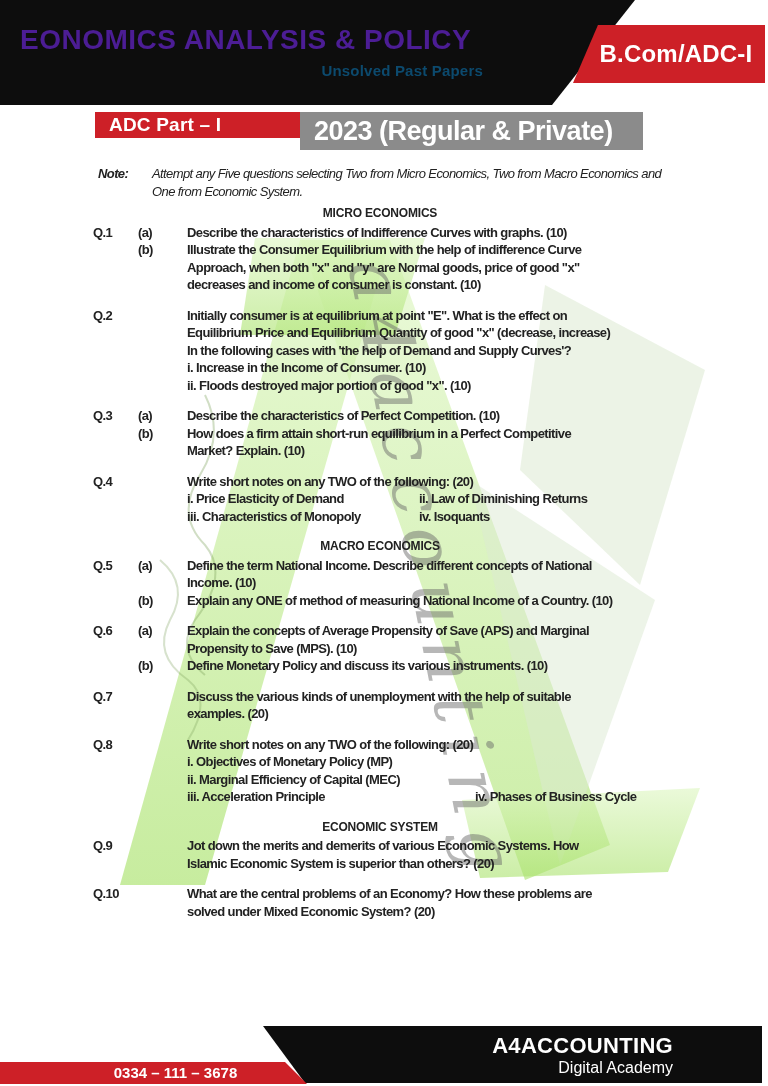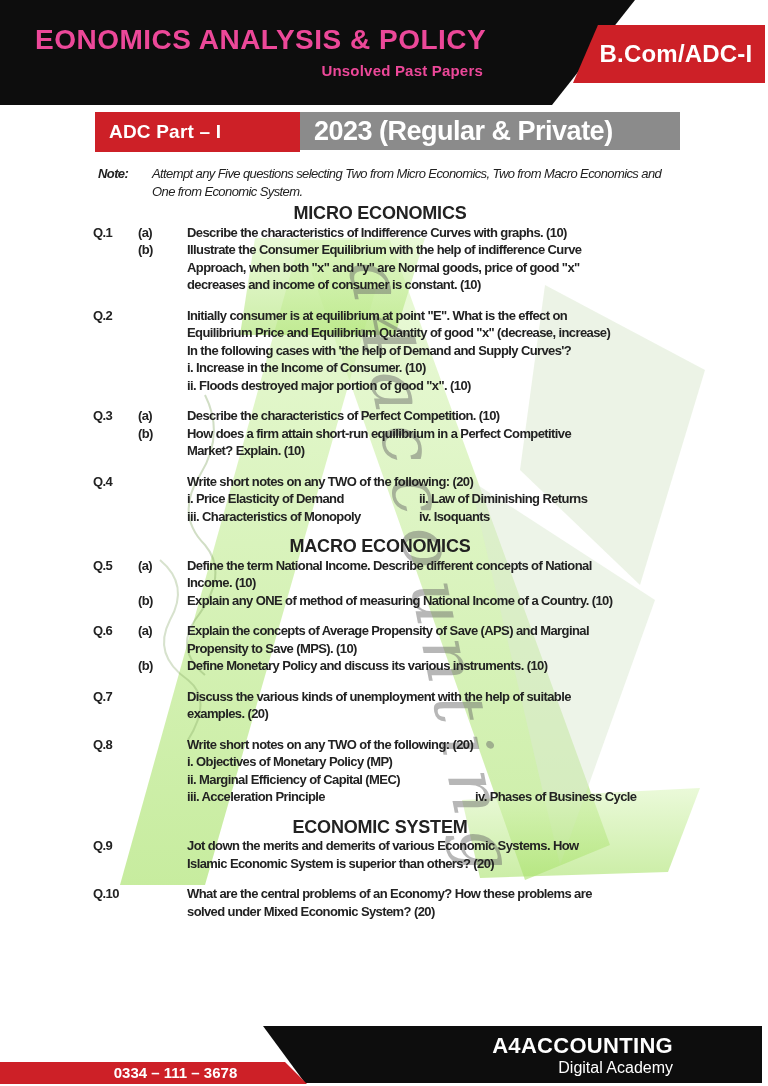--- a/index.html
+++ b/index.html
@@ -11,56 +11,56 @@
   body{
     position:relative;width:768px;height:1086px;background:#ffffff;
     font-family:"Liberation Sans",sans-serif;overflow:hidden;
   }
   
   .hdr-black{
     position:absolute;left:0;top:0;width:768px;height:105px;background:var(--black);
     clip-path:polygon(0 0,635px 0,552px 105px,0 105px);
   }
   .hdr-title{
-    position:absolute;left:35px;top:24px;color:#ec4899;font-size:28px;font-weight:700;
+    position:absolute;left:20px;top:24px;color:#4c1d95;font-size:28px;font-weight:700;
     letter-spacing:.5px;white-space:nowrap;
   }
   .hdr-sub{
-    position:absolute;left:35px;top:62px;width:448px;text-align:right;color:#ec4899;
+    position:absolute;left:35px;top:62px;width:448px;text-align:right;color:#0c4a6e;
     font-size:15px;font-weight:700;letter-spacing:.2px;
   }
   .hdr-badge{
     position:absolute;left:573px;top:25px;width:192px;height:58px;background:var(--red);
     clip-path:polygon(13% 0,100% 0,100% 100%,0 100%);
     display:flex;align-items:center;justify-content:center;
   }
   .hdr-badge span{color:#fff;font-size:24px;font-weight:700;padding-left:14px;letter-spacing:.2px;}
   .part-box{
-    position:absolute;left:95px;top:112px;width:205px;height:40px;background:var(--red);
+    position:absolute;left:95px;top:112px;width:205px;height:26px;background:var(--red);
     display:flex;align-items:center;padding-left:14px;
   }
   .part-box span{color:#fff;font-size:19px;font-weight:700;letter-spacing:.2px;}
   .year-bar{
-    position:absolute;left:300px;top:112px;width:380px;height:38px;background:var(--gray);
+    position:absolute;left:300px;top:112px;width:343px;height:38px;background:var(--gray);
     display:flex;align-items:center;padding-left:14px;
   }
   .year-bar span{color:#fff;font-size:27px;font-weight:700;letter-spacing:-.5px;white-space:nowrap;}
   
   .wm{position:absolute;left:0;top:0;width:768px;height:1086px;pointer-events:none;}
   .wm-text{
     position:absolute;left:412px;top:252px;font-family:"DejaVu Serif",serif;font-style:italic;
     font-size:70px;letter-spacing:13px;color:rgba(105,105,105,.48);
     transform:rotate(79deg);transform-origin:0 0;white-space:nowrap;
   }
   
   .content{position:absolute;left:93px;top:165px;width:574px;color:var(--ink);
     font-size:13px;font-weight:700;line-height:17.5px;letter-spacing:-.6px;}
   .note{display:grid;grid-template-columns:59px 1fr;font-style:italic;font-weight:400;margin-bottom:1px;}
   .note .nl{padding-left:5px;font-weight:700;font-style:italic;}
-  .sec-h{text-align:center;font-size:18px;font-weight:700;margin:5px 0 1px 0;letter-spacing:-.2px;}
+  .sec-h{text-align:center;font-size:12px;font-weight:700;margin:5px 0 1px 0;letter-spacing:-.2px;}
   .q{display:grid;grid-template-columns:45px 1fr;margin-bottom:13px;}
   .qn{font-weight:700;}
   .part{display:grid;grid-template-columns:49px 1fr;}
   .pl{font-weight:700;}
   .pt div{white-space:nowrap;}
   .optrow{display:grid;}
   .optrow span{white-space:nowrap;}
   
   .ftr-black{
     position:absolute;left:0;top:1026px;width:762px;height:57px;background:var(--black);

